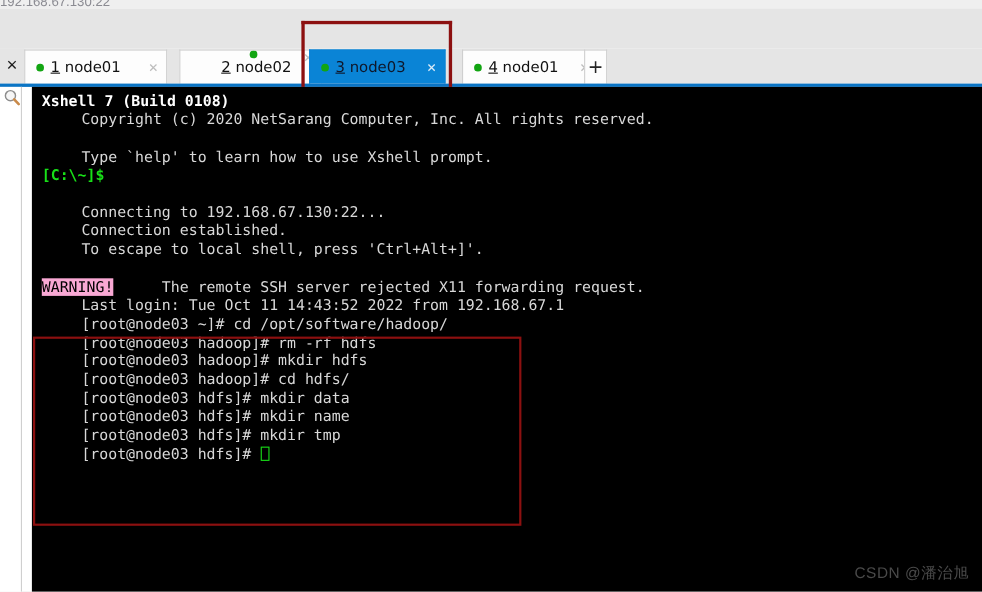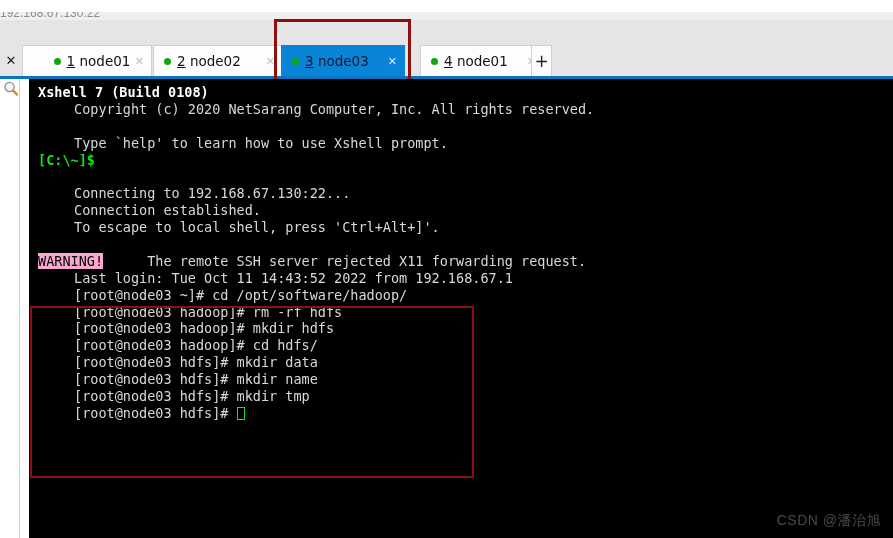--- a/index.html
+++ b/index.html
@@ -11,21 +11,21 @@
     width: 893px;
     height: 538px;
     overflow: hidden;
     font-family: "Liberation Sans", sans-serif;
     position: relative;
   }
 
   
   #top-strip {
     position: absolute;
-    left: 0; top: 12px;
+    left: 0; top: 0;
     width: 893px; height: 44px;
     background: #e5e5e5;
     overflow: hidden;
   }
   #top-strip-clipped-line {
     position: absolute;
     left: 0; top: -6px;
     width: 400px;
     height: 14px;
     color: #8b8b92;
@@ -217,27 +217,27 @@
 
 <div id="top-strip">
   <div id="top-strip-white"></div>
   <div id="top-strip-clipped-line">192.168.67.130:22</div>
 </div>
 
 <div id="tab-bar"></div>
 
 <div id="sidebar-close-button">✕</div>
 
-<div class="tab" style="left:22px; width:130px;justify-content:center;">
+<div class="tab" style="left:22px; width:130px;">
   <span class="tab-dot"></span>
   <span class="tab-label"><u>1</u> <span>node01</span></span>
   <span class="tab-close">✕</span>
 </div>
 
-<div class="tab" style="left:153px; width:130px;">
+<div class="tab" style="left:163px; width:130px;flex-direction:column;">
   <span class="tab-dot"></span>
   <span class="tab-label"><u>2</u> <span>node02</span></span>
   <span class="tab-close">✕</span>
 </div>
 
 <div class="tab active" style="left:281px; width:124px;">
   <span class="tab-dot"></span>
   <span class="tab-label"><u>3</u> <span>node03</span></span>
   <span class="tab-close">✕</span>
 </div>

